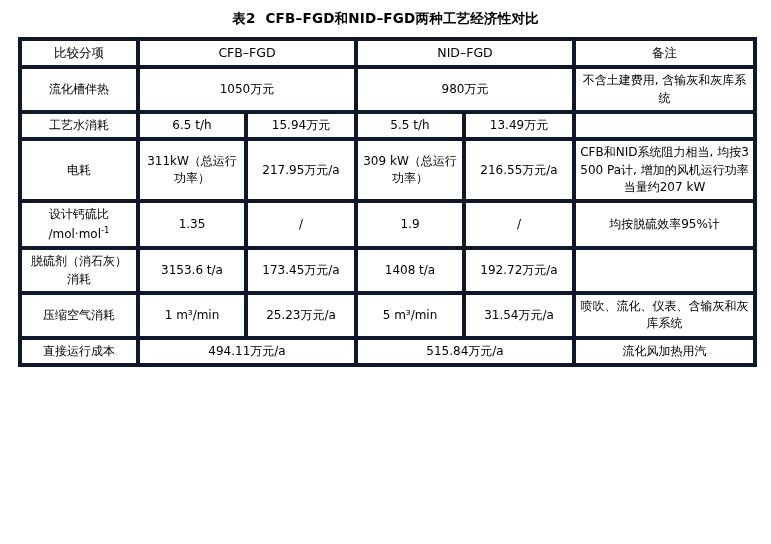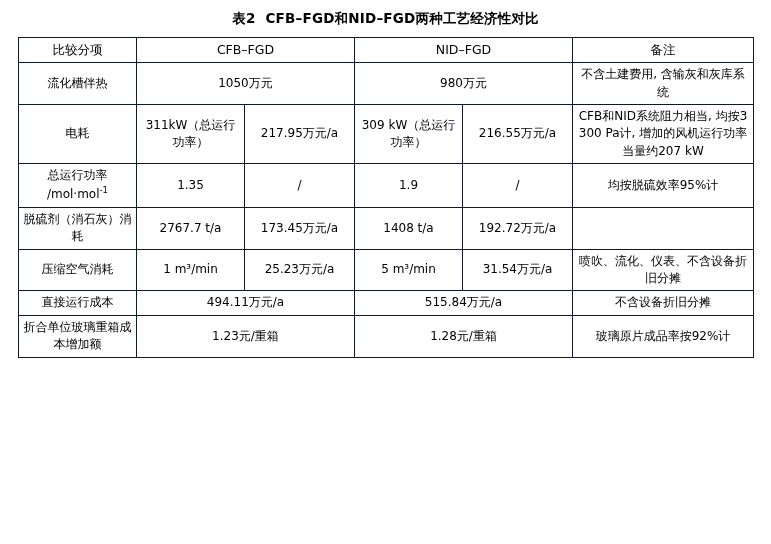--- a/index.html
+++ b/index.html
@@ -32,21 +32,21 @@
   .caption-num {
     margin-right: 10px;
   }
   table.econ {
     border-collapse: collapse;
     width: 735px;
     table-layout: fixed;
     font-size: 12px;
   }
   table.econ td {
-    border: 1px solid #0f172a;
+    border: 4px solid #0f172a;
     padding: 3px 4px;
     text-align: center;
     vertical-align: middle;
     line-height: 1.45;
     word-wrap: break-word;
   }
   .col-item   { width: 118px; }
   .col-a1     { width: 108px; }
   .col-a2     { width: 110px; }
   .col-b1     { width: 108px; }
@@ -94,71 +94,73 @@
         <td class="hdr">备注</td>
       </tr>
 
       <tr>
         <td>流化槽伴热</td>
         <td colspan="2">1050万元</td>
         <td colspan="2">980万元</td>
         <td class="note-cell">不含土建费用, 含输灰和灰库系统</td>
       </tr>
 
+      <tr>
+        <td>工艺水消耗</td>
+        <td>6.5 t/h</td>
+        <td>15.94万元</td>
+        <td>5.5 t/h</td>
+        <td>13.49万元</td>
+        <td class="note-cell"></td>
+      </tr>
 
       <tr class="row-tall">
         <td>电耗</td>
         <td>311kW（总运行功率）</td>
         <td>217.95万元/a</td>
         <td>309 kW（总运行功率）</td>
         <td>216.55万元/a</td>
-        <td class="note-cell">CFB和NID系统阻力相当, 均按3 300 Pa计, 增加的风机运行功率当量约207 kW</td>
+        <td class="note-cell">CFB和NID系统阻力相当, 均按3 500 Pa计, 增加的风机运行功率当量约207 kW</td>
       </tr>
 
       <tr class="row-tall">
         <td>
-          <span>总运行功率</span><br>
+          <span>设计钙硫比</span><br>
           <span>/mol·mol</span><span class="sup">-1</span>
         </td>
         <td>1.35</td>
         <td>/</td>
         <td>1.9</td>
         <td>/</td>
         <td class="note-cell">均按脱硫效率95%计</td>
       </tr>
 
       <tr class="row-tall">
         <td>脱硫剂（消石灰）消耗</td>
-        <td>2767.7 t/a</td>
+        <td>3153.6 t/a</td>
         <td>173.45万元/a</td>
         <td>1408 t/a</td>
         <td>192.72万元/a</td>
         <td class="note-cell"></td>
       </tr>
 
       <tr class="row-tall">
         <td>压缩空气消耗</td>
         <td>1 m³/min</td>
         <td>25.23万元/a</td>
         <td>5 m³/min</td>
         <td>31.54万元/a</td>
-        <td class="note-cell">喷吹、流化、仪表、不含设备折旧分摊</td>
+        <td class="note-cell">喷吹、流化、仪表、含输灰和灰库系统</td>
       </tr>
 
 
 
       <tr>
         <td>直接运行成本</td>
         <td colspan="2">494.11万元/a</td>
         <td colspan="2">515.84万元/a</td>
-        <td class="note-cell">不含设备折旧分摊</td>
+        <td class="note-cell">流化风加热用汽</td>
       </tr>
 
-      <tr class="row-tall">
-        <td>折合单位玻璃重箱成本增加额</td>
-        <td colspan="2">1.23元/重箱</td>
-        <td colspan="2">1.28元/重箱</td>
-        <td class="note-cell">玻璃原片成品率按92%计</td>
-      </tr>
     </tbody>
   </table>
 
 </div>
 
 </body></html>

